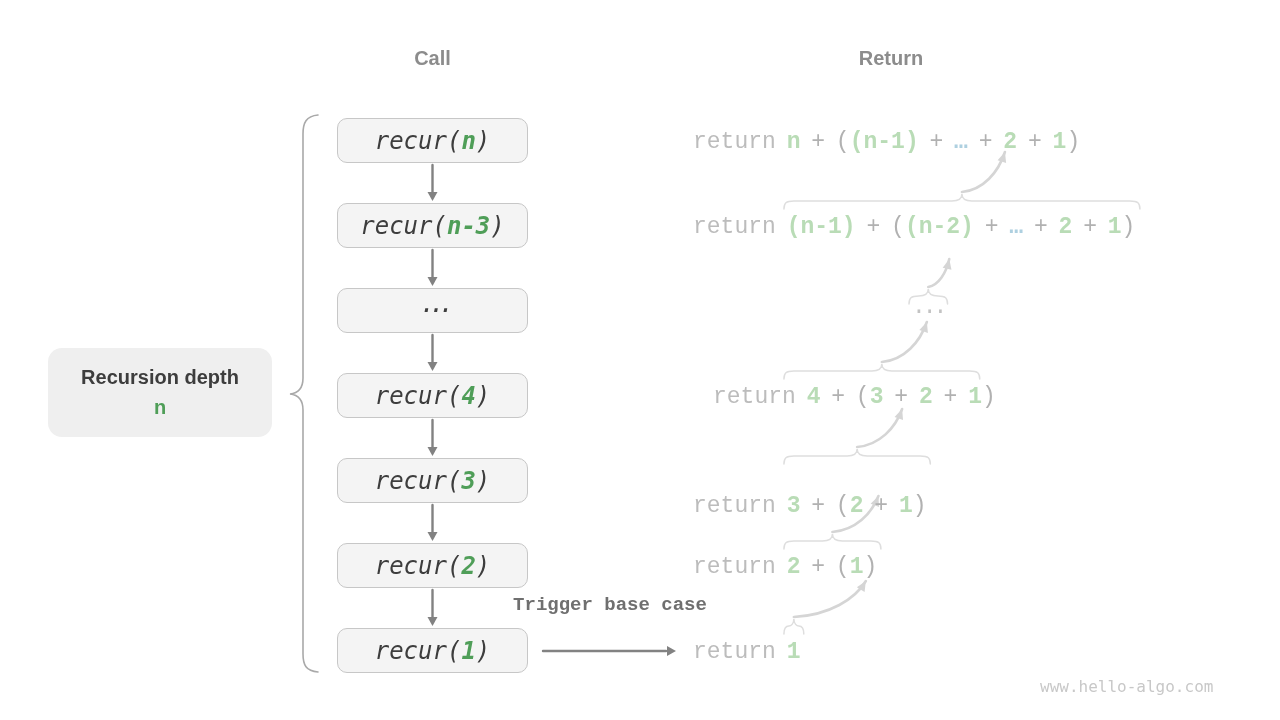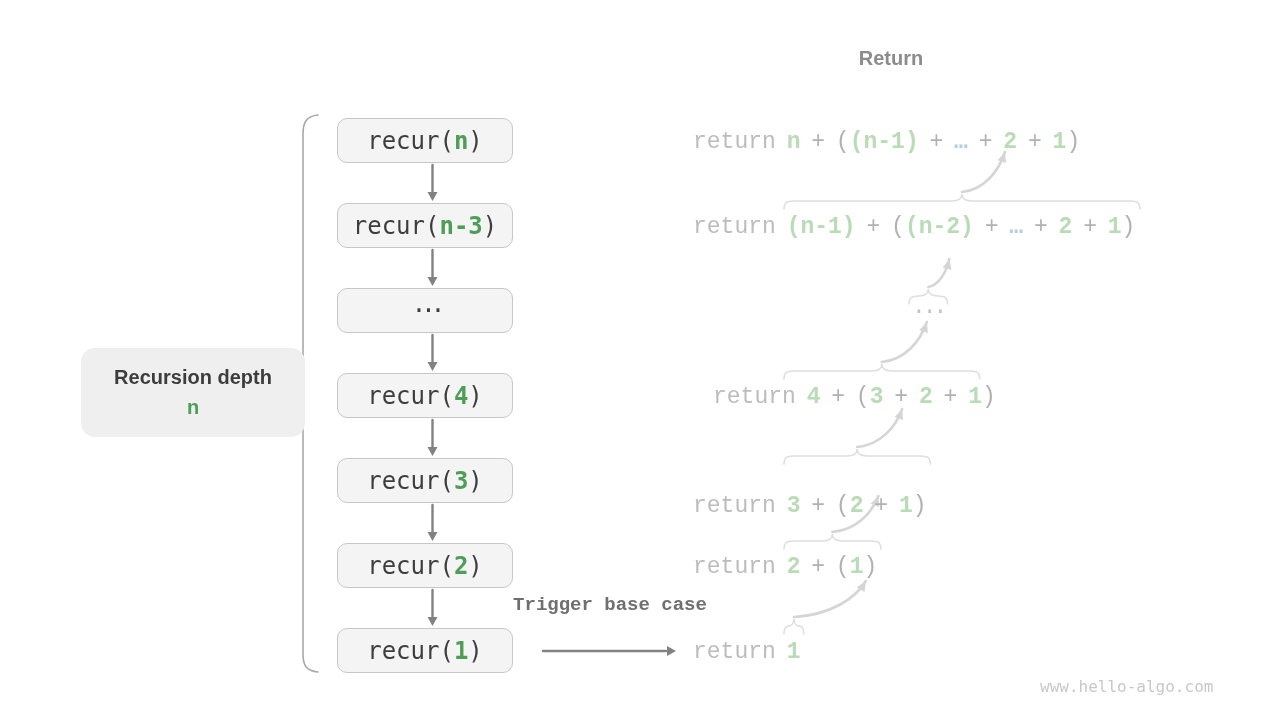--- a/index.html
+++ b/index.html
@@ -10,46 +10,47 @@
   }
   #overlay { position:absolute; left:0; top:0; z-index:1; pointer-events:none; }
   .hdr {
     position:absolute; z-index:2; font-size:20px; font-weight:700;
     color:var(--header_gray,#8c8c8c); text-align:center;
   }
   #call-hdr   { left:330px; top:47px; width:205px; }
   #return-hdr { left:791px; top:47px; width:200px; }
 
   .call-box {
-    position:absolute; z-index:2; left:337px; width:176px; height:45px;
+    position:absolute; z-index:2; left:337px; width:191px; height:45px;
     box-sizing:border-box; background:var(--box_fill,#f4f4f4);
     border:1.5px solid var(--box_border,#c7c7c7); border-radius:10px;
     display:flex; align-items:center; justify-content:center;
     font-family:"DejaVu Sans Mono", monospace; font-size:24px;
     white-space:pre;
+    font-style:italic;
   }
   .dark  { color:var(--dark_text,#3d3d3d); }
   .green { color:var(--accent_green,#4f9e58); font-weight:700; }
   .dots-dark { color:var(--dark_text,#3d3d3d); letter-spacing:-5px; padding-left:2px; }
 
   .ret-row {
     position:absolute; z-index:2; height:40px; line-height:40px;
     font-family:Liberation Mono, monospace; font-size:23px;
     white-space:pre; word-spacing:-3px;
   }
   .kw   { color:var(--keyword_gray,#bcbcbc); }
   .op   { color:var(--operator_gray,#b1b1b1); }
   .g    { color:var(--pale_green,#b9dcb6); font-weight:700; }
   .b    { color:var(--pale_blue,#aed0e0); font-weight:700; }
   .dots { color:var(--dots_gray,#c3c3c3); letter-spacing:-3px; }
 
   .depth-box {
     position:absolute; z-index:2; left:48px; top:348px; width:224px; height:89px;
     background:var(--label_fill,#efefef); border-radius:14px;
-    display:flex; flex-direction:column; align-items:center; justify-content:center; gap:7px;margin-left:33px;
+    display:flex; flex-direction:column; align-items:center; justify-content:center; gap:7px;
   }
   .depth-line1 { font-size:20px; font-weight:700; color:var(--dark_text,#3d3d3d); }
   .depth-value { font-size:20px; font-weight:700; color:var(--accent_green,#4f9e58); }
 
   .trigger {
     position:absolute; z-index:2; left:500px; top:594px; width:220px; text-align:center;
     font-size:19px; font-weight:700; color:var(--trigger_gray,#6f6f6f);font-family:Liberation Mono, monospace;
   }
   .watermark {
     position:absolute; z-index:2; left:1040px; top:677px; width:200px; text-align:left;
@@ -90,20 +91,21 @@
       <path d="M 857.1328125 447 C 879.6328125 445 895.3828125 428 902.1328125 409" stroke="#d5d5d5" stroke-width="2.6" fill="none" stroke-linecap="round"></path>
       <path d="M 902.1328125 409 L 903.025519306274 419.92945902403375 L 894.544804646672 416.91657355285935 Z" stroke="none" stroke-width="0" fill="#d5d5d5" stroke-linecap="round"></path>
       <path d="M 783.9375 549 C 783.9375 543 785.9375 541 793.9375 541 L 822.4296875 541 C 829.4296875 541 832.4296875 539 832.4296875 534 C 832.4296875 539 835.4296875 541 842.4296875 541 L 870.921875 541 C 878.921875 541 880.921875 543 880.921875 549" stroke="#dedede" stroke-width="1.5" fill="none" stroke-linecap="round"></path>
       <path d="M 832.4296875 532 C 855.4296875 530 871.5296875 514 878.4296875 496" stroke="#d5d5d5" stroke-width="2.6" fill="none" stroke-linecap="round"></path>
       <path d="M 878.4296875 496 L 879.0521849115347 506.94817322536653 L 870.6484698558162 503.7267491206744 Z" stroke="none" stroke-width="0" fill="#d5d5d5" stroke-linecap="round"></path>
       <path d="M 783.9375 634 C 783.9375 628 785.9375 626 788.90234375 626 L 788.90234375 626 C 790.8671875 626 793.8671875 624 793.8671875 619 C 793.8671875 624 796.8671875 626 798.83203125 626 L 798.83203125 626 C 801.796875 626 803.796875 628 803.796875 634" stroke="#dedede" stroke-width="1.5" fill="none" stroke-linecap="round"></path>
       <path d="M 793.8671875 617 C 829.8671875 615 855.0671875 599 865.8671875 581" stroke="#d5d5d5" stroke-width="2.6" fill="none" stroke-linecap="round"></path>
       <path d="M 865.8671875 581 L 864.5809481114312 591.8901601565493 L 856.8635117800183 587.2596983577015 Z" stroke="none" stroke-width="0" fill="#d5d5d5" stroke-linecap="round"></path>
     </svg>
 
+  <div class="hdr" id="call-hdr">Call</div>
   <div class="hdr" id="return-hdr">Return</div>
 
   <div id="call-col">
       <div class="call-box" style="top: 118px;"><span class="dark">recur(</span><span class="green">n</span><span class="dark">)</span></div>
       <div class="call-box" style="top: 203px;"><span class="dark">recur(</span><span class="green">n-3</span><span class="dark">)</span></div>
       <div class="call-box" style="top: 288px;"><span class="dots-dark">···</span></div>
       <div class="call-box" style="top: 373px;"><span class="dark">recur(</span><span class="green">4</span><span class="dark">)</span></div>
       <div class="call-box" style="top: 458px;"><span class="dark">recur(</span><span class="green">3</span><span class="dark">)</span></div>
       <div class="call-box" style="top: 543px;"><span class="dark">recur(</span><span class="green">2</span><span class="dark">)</span></div>
       <div class="call-box" style="top: 628px;"><span class="dark">recur(</span><span class="green">1</span><span class="dark">)</span></div>

